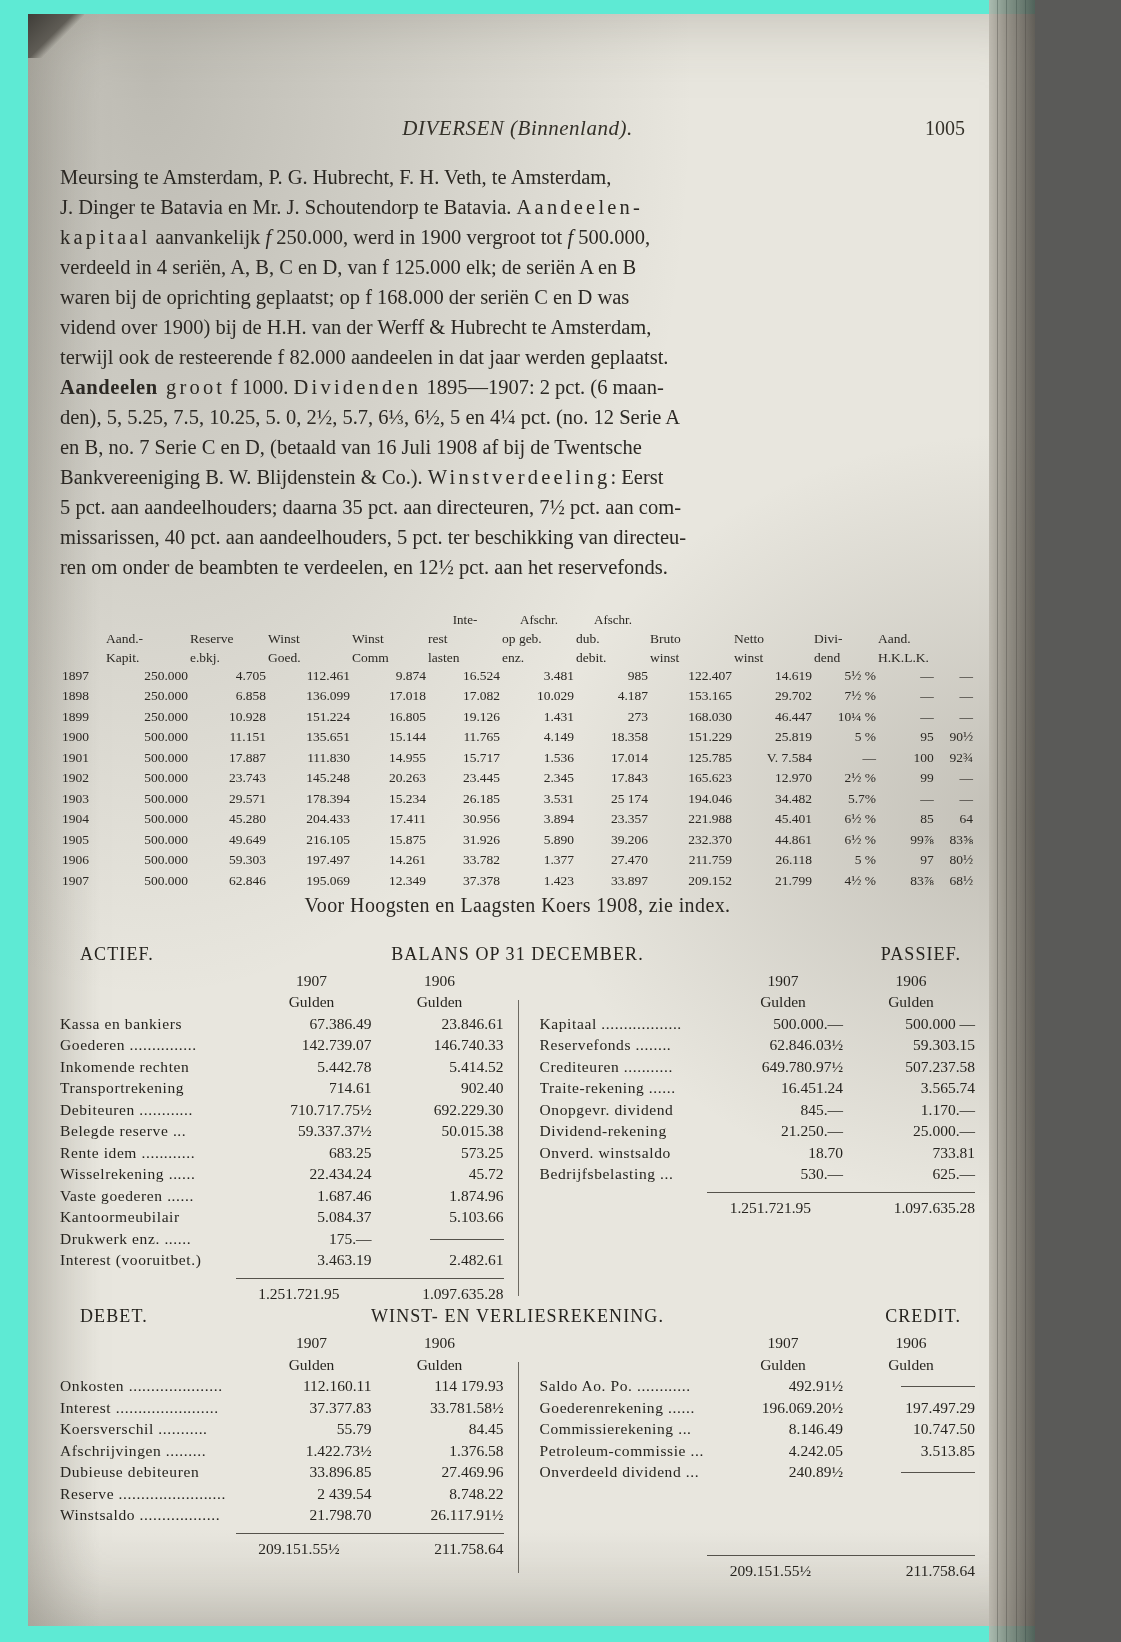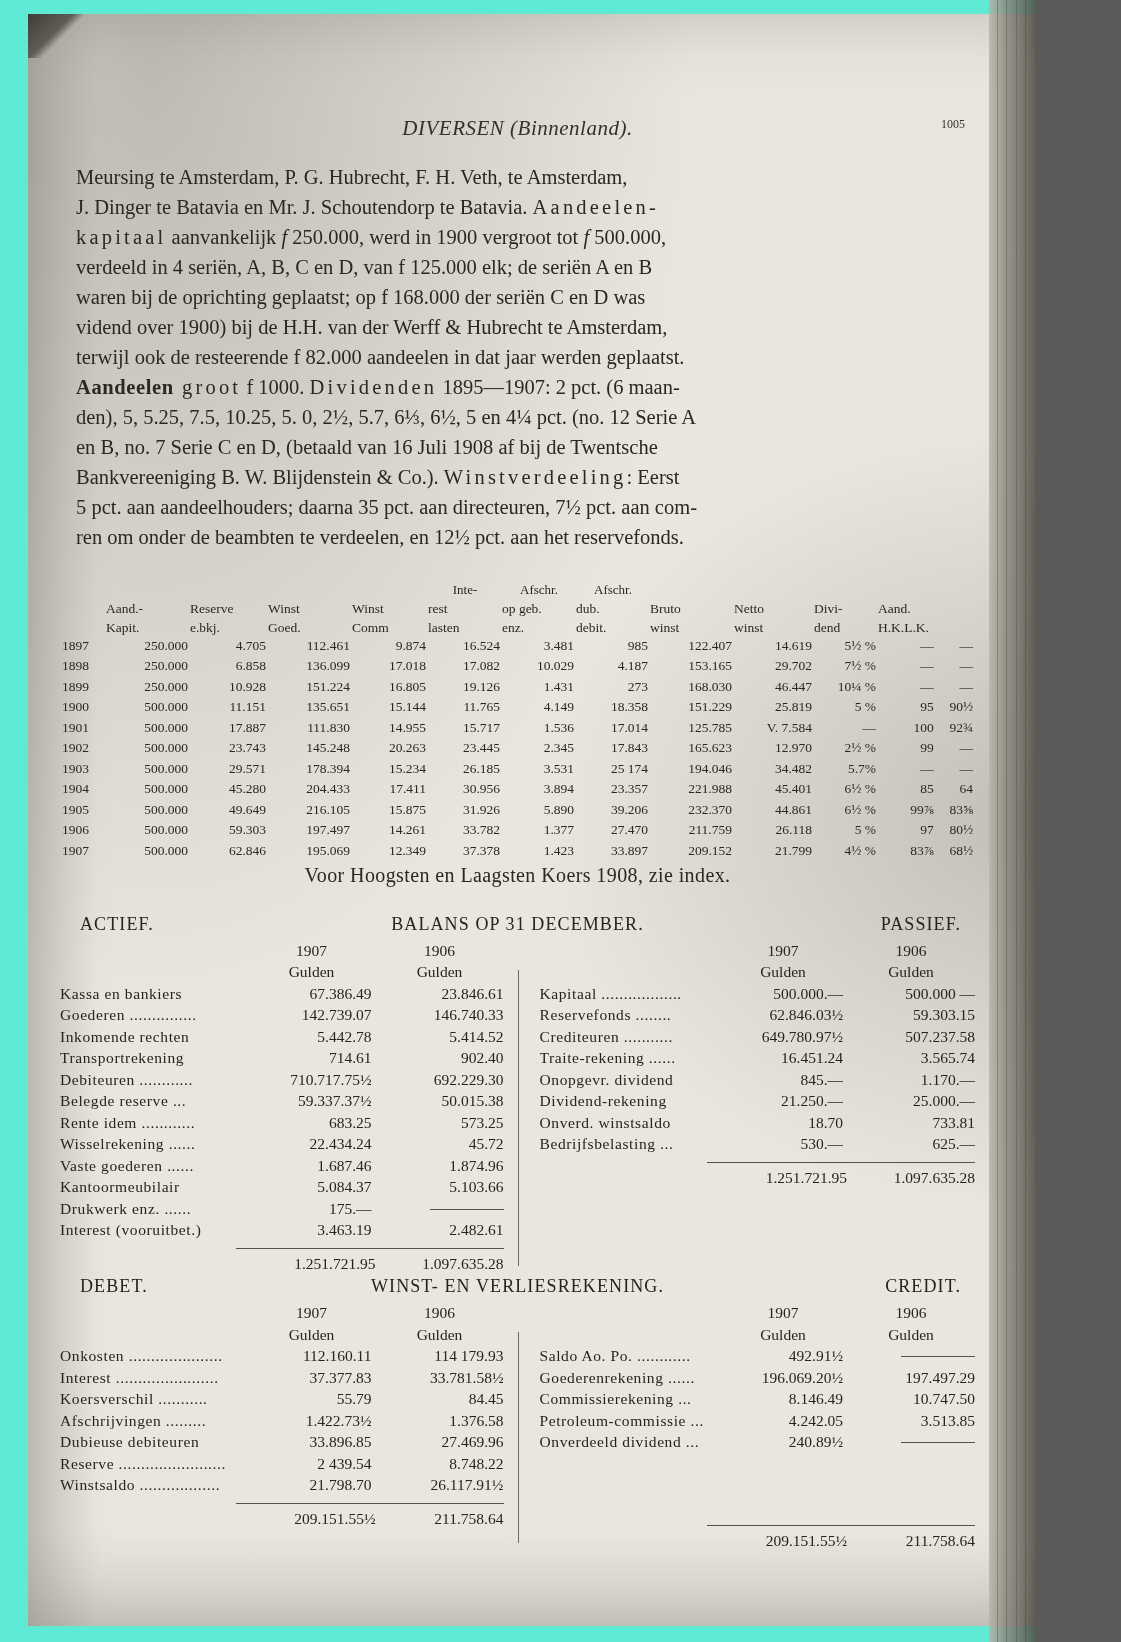--- a/index.html
+++ b/index.html
@@ -36,24 +36,24 @@
     background:linear-gradient(135deg,#3f3d38 0%,#5f5c55 45%,rgba(232,230,222,0) 58%);
   }
   .content{position:relative;z-index:3;padding:0 60px;color:#26241f;}
 
   
   .hdr{position:relative;height:42px;margin-top:116px;}
   .hdr-title{
     position:absolute;left:50%;transform:translateX(-50%);
     font-style:italic;font-size:21px;letter-spacing:.5px;white-space:nowrap;color:#343129;
   }
-  .hdr-page{position:absolute;right:10px;top:1px;font-size:12px;color:#343129;}
+  .hdr-page{position:absolute;right:10px;top:1px;font-size:20px;color:#343129;}
 
   
-  .prose{font-size:20.5px;line-height:30px;text-align:justify;color:#2b2823;margin-top:4px;margin-left:16px;}
+  .prose{font-size:20.5px;line-height:30px;text-align:justify;color:#2b2823;margin-top:4px;}
   .prose p{margin:0;}
   .sp{letter-spacing:3.2px;}
   .bold{font-weight:bold;letter-spacing:.6px;}
   .it{font-style:italic;}
 
   
   .stats{margin-top:26px;font-size:13.5px;line-height:15px;color:#2b2823;}
   .stats table{border-collapse:collapse;width:100%;}
   .stats td,.stats th{padding:0;font-weight:normal;white-space:nowrap;}
   .stats .hd1 td{height:19px;vertical-align:bottom;text-align:center;font-size:13px;}
@@ -76,21 +76,21 @@
   .col.right{padding-left:22px;box-sizing:border-box;}
   .divider{position:absolute;left:50%;top:30px;bottom:8px;width:1px;background:#6d6a62;}
   .yrrow{display:flex;}
   .yrrow .nm{flex:1;}
   .yrrow .v{width:128px;text-align:right;}
   .yrrow.head .v{text-align:center;}
   .ln-item{display:flex;align-items:baseline;}
   .ln-item .nm{flex:1;letter-spacing:.6px;overflow:hidden;white-space:nowrap;}
   .ln-item .v{width:128px;text-align:right;padding-left:4px;}
   .rule{height:1px;background:#55524b;margin:7px 0 4px auto;}
-  .totrow{display:flex;margin-top:4px;}
+  .totrow{display:flex;margin-top:4px;gap:36px;}
   .totrow .nm{flex:1;}
   .totrow .v{width:128px;text-align:right;}
   .blankv{display:inline-block;width:74px;border-top:1px solid #55524b;vertical-align:middle;height:1px;}
   .pl{margin-top:2px;}
 </style>
 </head>
 <body>
 
 <div class="page">
   <div class="sheet"></div>
@@ -115,20 +115,21 @@
       <p><span class="sp">kapitaal</span><span> aanvankelijk </span><span class="it">f</span><span> 250.000, werd in 1900 vergroot tot </span><span class="it">f</span><span> 500.000,</span></p>
       <p><span>verdeeld in 4 seriën, A, B, C en D, van f 125.000 elk; de seriën A en B</span></p>
       <p><span>waren bij de oprichting geplaatst; op f 168.000 der seriën C en D was</span></p>
       <p><span>vidend over 1900) bij de H.H. van der Werff &amp; Hubrecht te Amsterdam,</span></p>
       <p><span>terwijl ook de resteerende f 82.000 aandeelen in dat jaar werden geplaatst.</span></p>
       <p><span class="bold">Aandeelen</span><span class="sp"> </span><span class="sp">groot</span><span> f 1000. </span><span class="sp">Dividenden</span><span> 1895—1907: 2 pct. (6 maan-</span></p>
       <p><span>den), 5, 5.25, 7.5, 10.25, 5. 0, 2½, 5.7, 6⅓, 6½, 5 en 4¼ pct. (no. 12 Serie A</span></p>
       <p><span>en B, no. 7 Serie C en D, (betaald van 16 Juli 1908 af bij de Twentsche</span></p>
       <p><span>Bankvereeniging B. W. Blijdenstein &amp; Co.). </span><span class="sp">Winstverdeeling</span><span>: Eerst</span></p>
       <p><span>5 pct. aan aandeelhouders; daarna 35 pct. aan directeuren, 7½ pct. aan com-</span></p>
+      <p><span>missarissen, 40 pct. aan aandeelhouders, 5 pct. ter beschikking van directeu-</span></p>
       <p><span>ren om onder de beambten te verdeelen, en 12½ pct. aan het reservefonds.</span></p>
     </div>
 
     <div class="stats">
       <table>
         <thead>
           <tr class="hd1">
             <td style="width:46px"></td>
               <td style="width:84px"></td>
               <td style="width:78px"></td>

